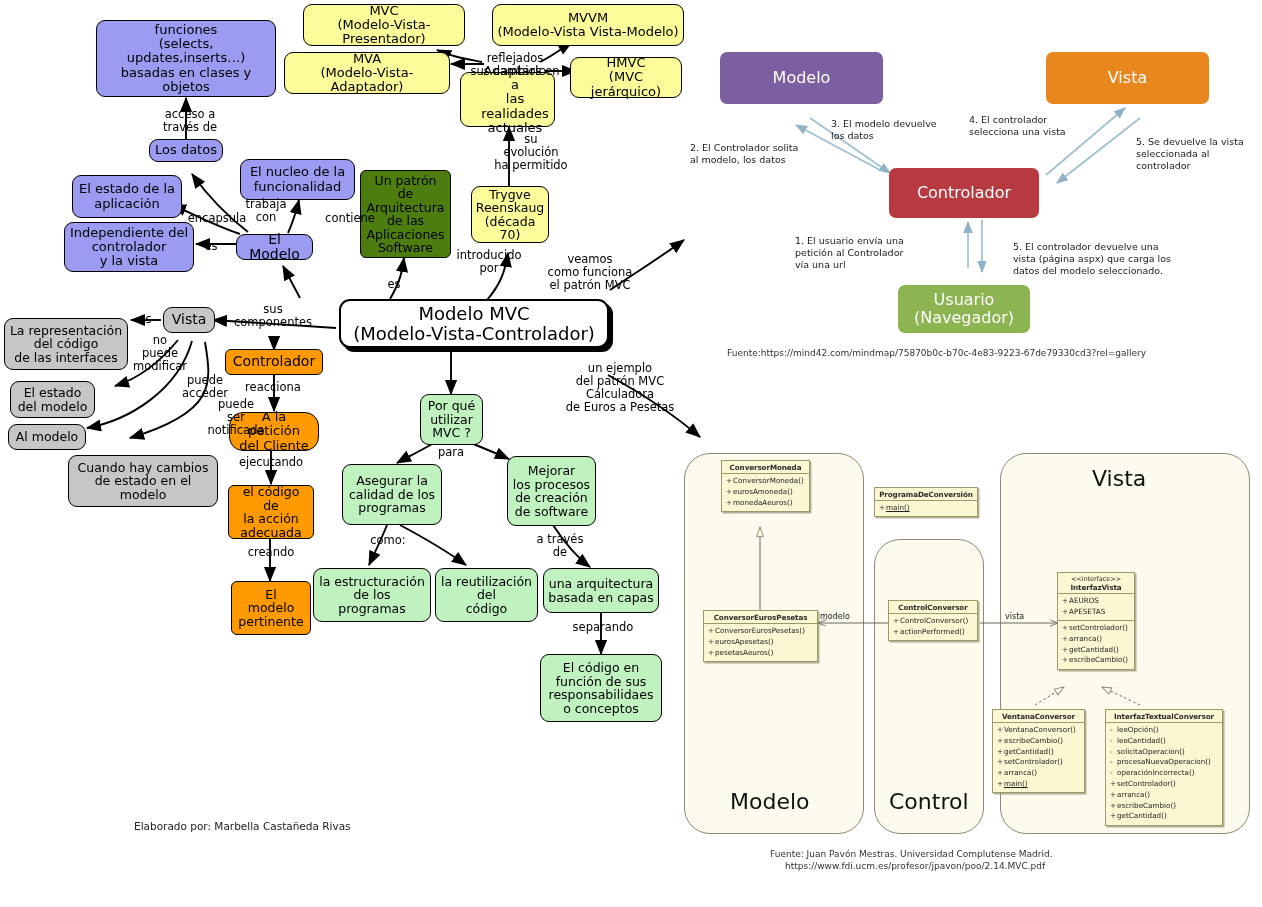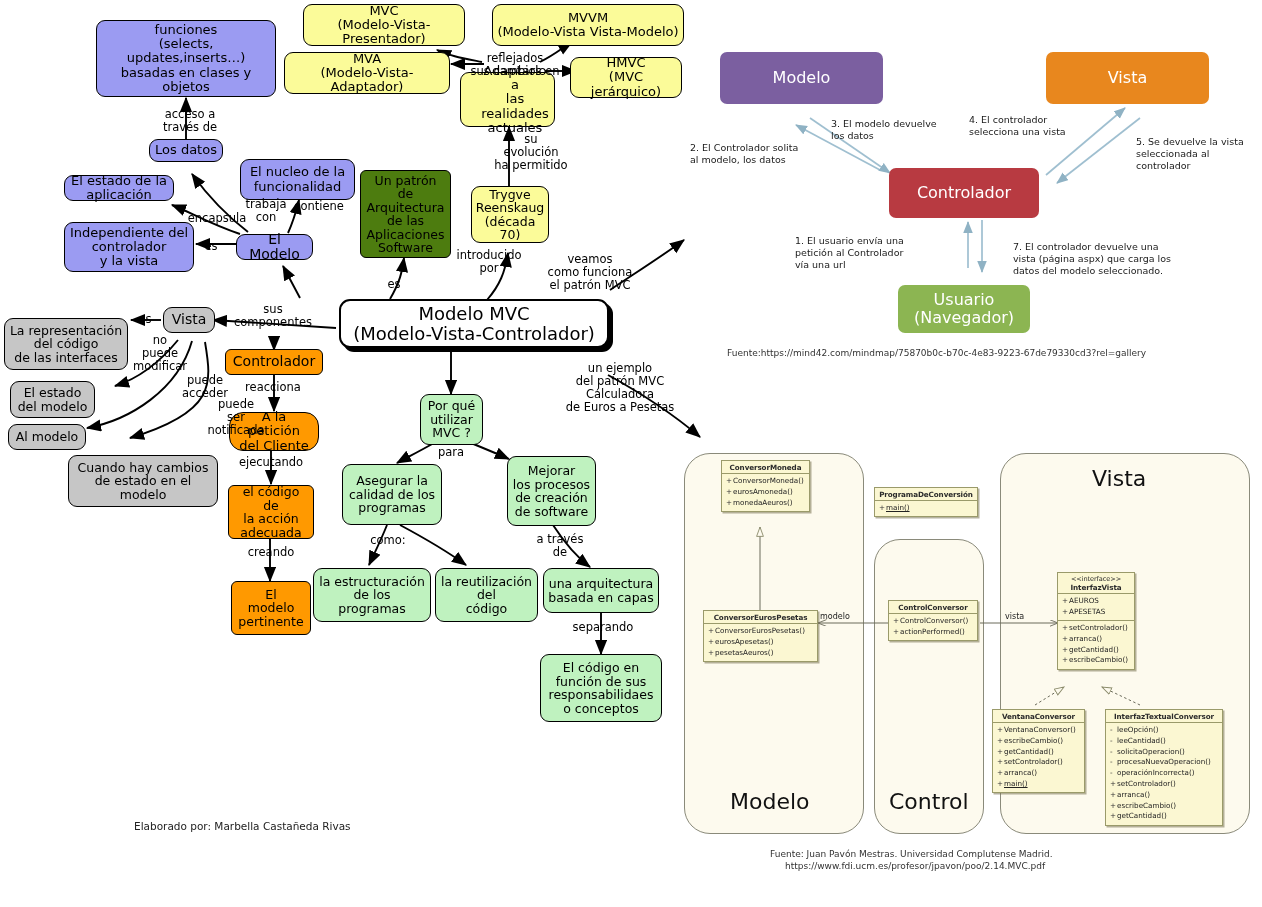--- a/index.html
+++ b/index.html
@@ -136,21 +136,21 @@
   </g>
 </svg>
 
 <div class="node n-purple" style="left: 96px; top: 20px; width: 180px; height: 77px; font-size: 13px; white-space: pre-line;">funciones
 (selects, updates,inserts…)
 basadas en clases y
 objetos</div>
 
 <div class="node n-purple" style="left:149px;top:139px;width:74px;height:23px;font-size:13px;">Los datos</div>
 
-<div class="node n-purple" style="left: 64px; top: 175px; width: 110px; height: 26px; font-size: 13px; white-space: pre-line;">El estado de la
+<div class="node n-purple" style="left: 72px; top: 175px; width: 110px; height: 43px; font-size: 13px; white-space: pre-line;">El estado de la
 aplicación</div>
 
 <div class="node n-purple" style="left: 64px; top: 222px; width: 130px; height: 50px; font-size: 13px; white-space: pre-line;">Independiente del
 controlador
 y la vista</div>
 
 <div class="node n-purple" style="left: 240px; top: 159px; width: 115px; height: 41px; font-size: 13px; white-space: pre-line;">El nucleo de la
 funcionalidad</div>
 
 <div class="node n-purple" style="left:236px;top:234px;width:77px;height:26px;font-size:14px;">El Modelo</div>
@@ -239,21 +239,21 @@
 basada en capas</div>
 
 <div class="node central" style="left: 339px; top: 299px; width: 270px; height: 49px; font-size: 18px; white-space: pre-line;">Modelo MVC
 (Modelo-Vista-Controlador)</div>
 
 <div class="lbl" style="left: 150px; top: 108px; width: 80px; white-space: pre-line;">acceso a
 través de</div>
 <div class="lbl" style="left:185px;top:212px;width:64px;">encapsula</div>
 <div class="lbl" style="left: 243px; top: 198px; width: 46px; white-space: pre-line;">trabaja
 con</div>
-<div class="lbl" style="left:293px;top:200px;width:52px;">contiene</div>
+<div class="lbl" style="left:293px;top:212px;width:52px;padding-left:31px;">contiene</div>
 <div class="lbl" style="left:199px;top:240px;width:24px;">es</div>
 <div class="lbl" style="left:382px;top:278px;width:24px;">es</div>
 <div class="lbl" style="left: 472px; top: 133px; width: 80px; white-space: pre-line; margin-left: 19px;">su
 evolución
 ha permitido</div>
 <div class="lbl" style="left: 451px; top: 249px; width: 76px; white-space: pre-line;">introducido
 por</div>
 <div class="lbl" style="left: 455px; top: 52px; width: 120px; white-space: pre-line;">reflejados
 sus cambios en</div>
 <div class="lbl" style="left: 535px; top: 253px; width: 110px; white-space: pre-line;">veamos
@@ -307,21 +307,21 @@
 vía una url</div>
 <div class="rlbl" style="left:690px;top:142px;white-space:pre-line;">2. El Controlador solita
 al modelo, los datos</div>
 <div class="rlbl" style="left:831px;top:118px;white-space:pre-line;">3. El modelo devuelve
 los datos</div>
 <div class="rlbl" style="left:969px;top:114px;white-space:pre-line;">4. El controlador
 selecciona una vista</div>
 <div class="rlbl" style="left:1136px;top:136px;white-space:pre-line;">5. Se devuelve la vista
 seleccionada al
 controlador</div>
-<div class="rlbl" style="left:1013px;top:241px;white-space:pre-line;">7. El controlador devuelve una
+<div class="rlbl" style="left:1013px;top:241px;white-space:pre-line;">5. El controlador devuelve una
 vista (página aspx) que carga los
 datos del modelo seleccionado.</div>
 
 <div class="src" style="left:727px;top:348px;">Fuente:https://mind42.com/mindmap/75870b0c-b70c-4e83-9223-67de79330cd3?rel=gallery</div>
 
 <div class="pkg" style="left:684px;top:453px;width:180px;height:381px;"></div>
 <div class="pkg" style="left:874px;top:539px;width:110px;height:295px;"></div>
 <div class="pkg" style="left:1000px;top:453px;width:250px;height:381px;"></div>
 
 <div class="pkg-title" style="left:730px;top:789px;">Modelo</div>

